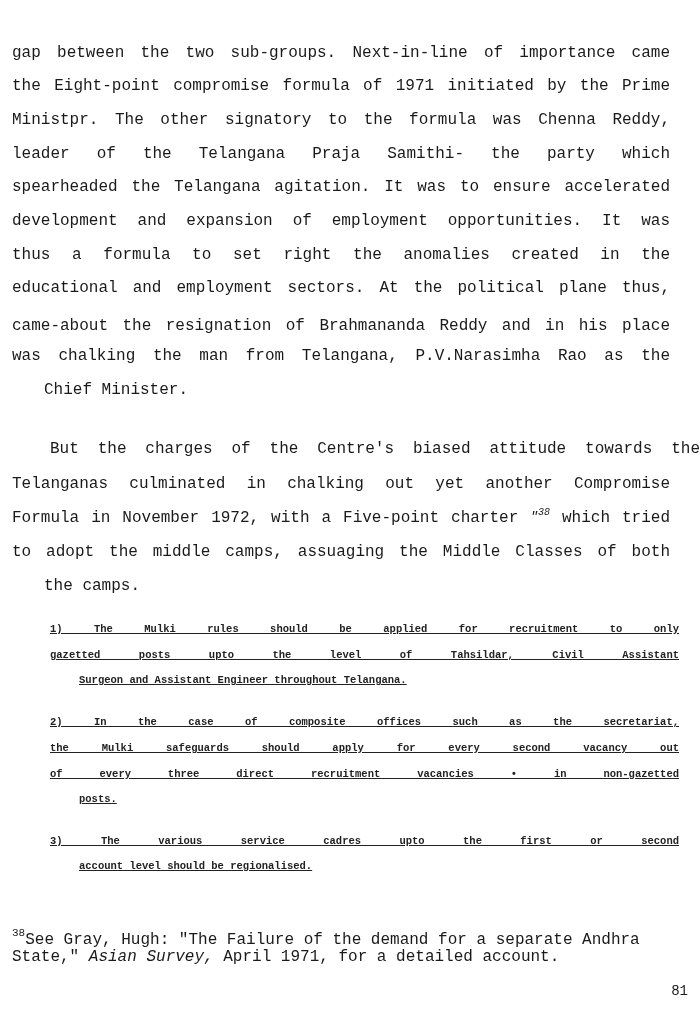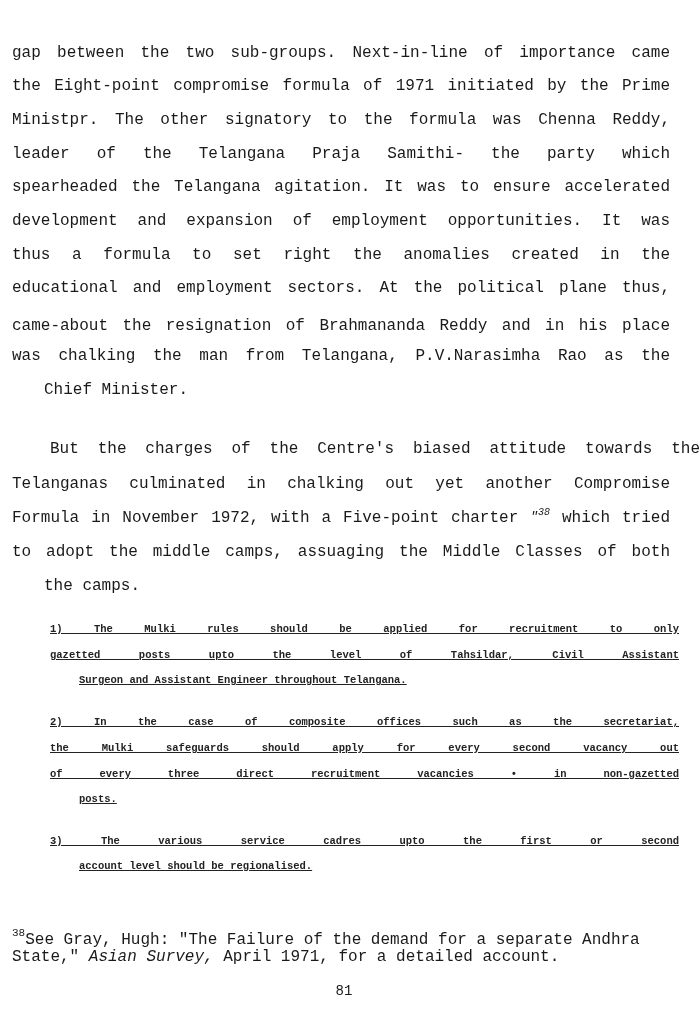--- a/index.html
+++ b/index.html
@@ -74,21 +74,21 @@
     .fn .fnmark {
       font-size: 11px;
       vertical-align: 8px;
       line-height: 0;
     }
     .fn em { }
     .page-number {
       position: absolute;
       left: 0; width: 688px;
       top: 982px;
-      text-align: center;
+      text-align: right;
       font-size: 14px;
       line-height: 18px;
     }
   </style>
 </head>
 <body>
 
 <div class="page">
 
   <div>

